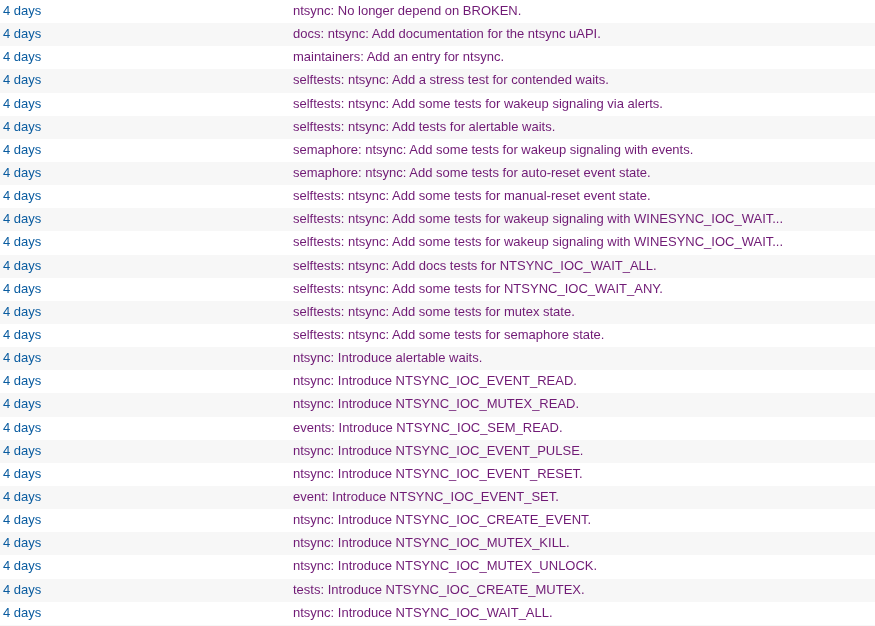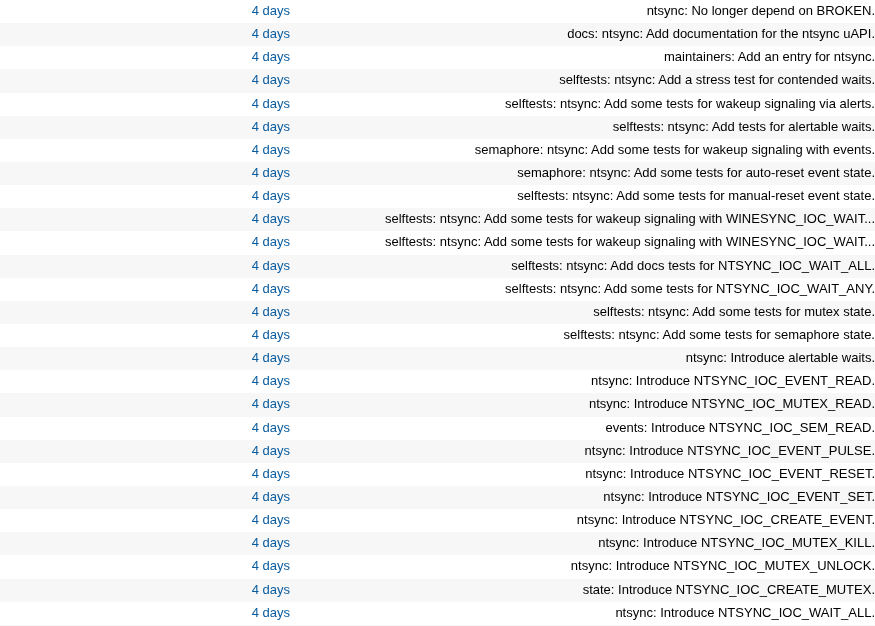--- a/index.html
+++ b/index.html
@@ -20,28 +20,27 @@
   col.msg-col { width: auto; }
   tr.even { background: #f7f7f7; }
   tr.odd  { background: #ffffff; }
   td {
     padding: 1px 0 2px 3px;
     vertical-align: middle;
     white-space: nowrap;
     overflow: hidden;
     text-overflow: ellipsis;
     line-height: 1.55;
-    text-align: right;
   }
   td.age a {
     color: #0a5ca0;
     text-decoration: none;
   }
   td.msg a {
-    color: #000000;
+    color: #701a75;
     text-decoration: none;
   }
 </style>
 </head>
 <body>
 
 <table>
   <colgroup>
     <col class="age-col">
     <col class="msg-col">
@@ -126,37 +125,37 @@
       <tr class="even">
         <td class="age"><a href="#">4 days</a></td>
         <td class="msg"><a href="#">ntsync: Introduce NTSYNC_IOC_EVENT_PULSE.</a></td>
       </tr>
       <tr class="odd">
         <td class="age"><a href="#">4 days</a></td>
         <td class="msg"><a href="#">ntsync: Introduce NTSYNC_IOC_EVENT_RESET.</a></td>
       </tr>
       <tr class="even">
         <td class="age"><a href="#">4 days</a></td>
-        <td class="msg"><a href="#">ntsync: Introduce NTSYNC_IOC_EVENT_SET.</a></td>
+        <td class="msg"><a href="#">event: Introduce NTSYNC_IOC_EVENT_SET.</a></td>
       </tr>
       <tr class="odd">
         <td class="age"><a href="#">4 days</a></td>
         <td class="msg"><a href="#">ntsync: Introduce NTSYNC_IOC_CREATE_EVENT.</a></td>
       </tr>
       <tr class="even">
         <td class="age"><a href="#">4 days</a></td>
         <td class="msg"><a href="#">ntsync: Introduce NTSYNC_IOC_MUTEX_KILL.</a></td>
       </tr>
       <tr class="odd">
         <td class="age"><a href="#">4 days</a></td>
         <td class="msg"><a href="#">ntsync: Introduce NTSYNC_IOC_MUTEX_UNLOCK.</a></td>
       </tr>
       <tr class="even">
         <td class="age"><a href="#">4 days</a></td>
-        <td class="msg"><a href="#">state: Introduce NTSYNC_IOC_CREATE_MUTEX.</a></td>
+        <td class="msg"><a href="#">tests: Introduce NTSYNC_IOC_CREATE_MUTEX.</a></td>
       </tr>
       <tr class="odd">
         <td class="age"><a href="#">4 days</a></td>
         <td class="msg"><a href="#">ntsync: Introduce NTSYNC_IOC_WAIT_ALL.</a></td>
       </tr>
       <tr class="even">
         <td class="age"></td>
         <td class="msg"></td>
       </tr>
     </tbody>

